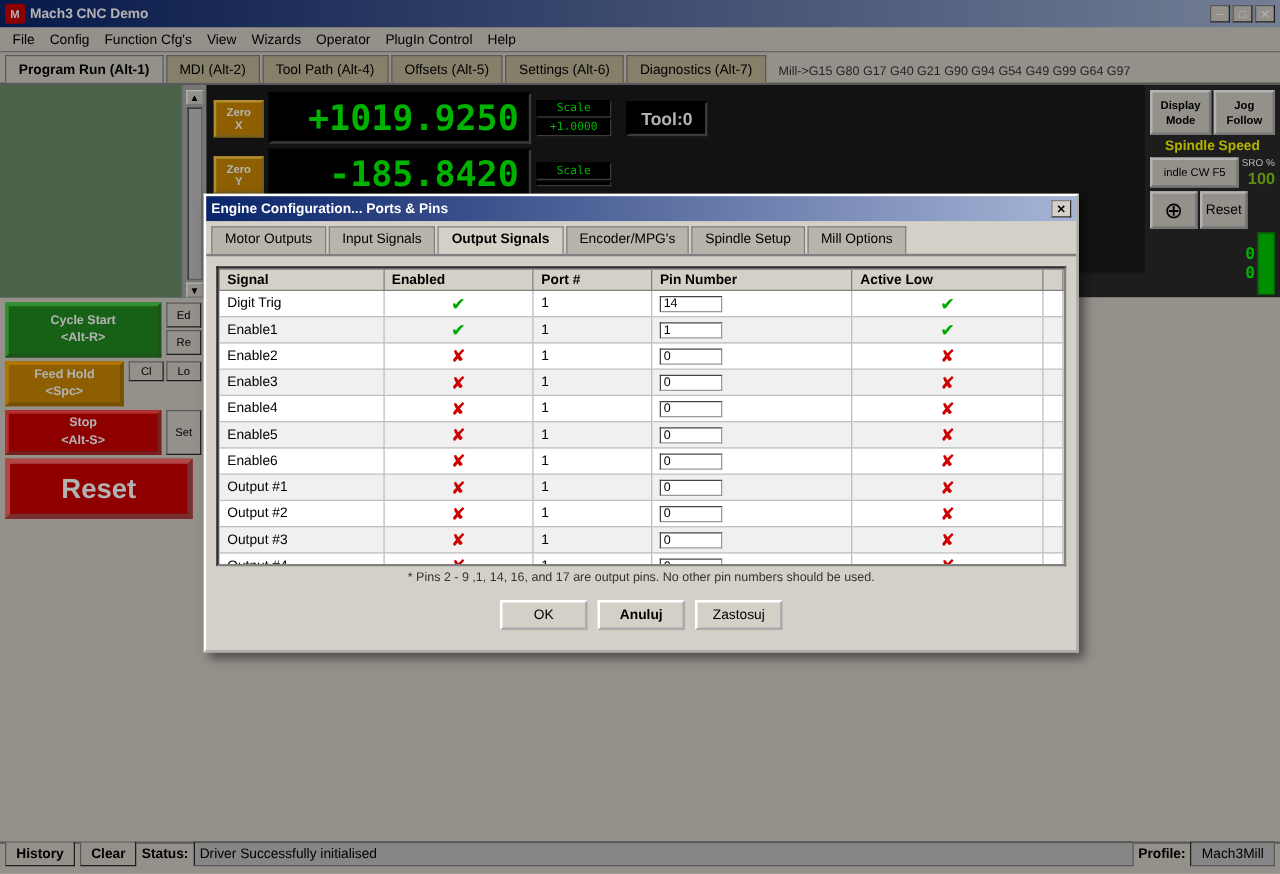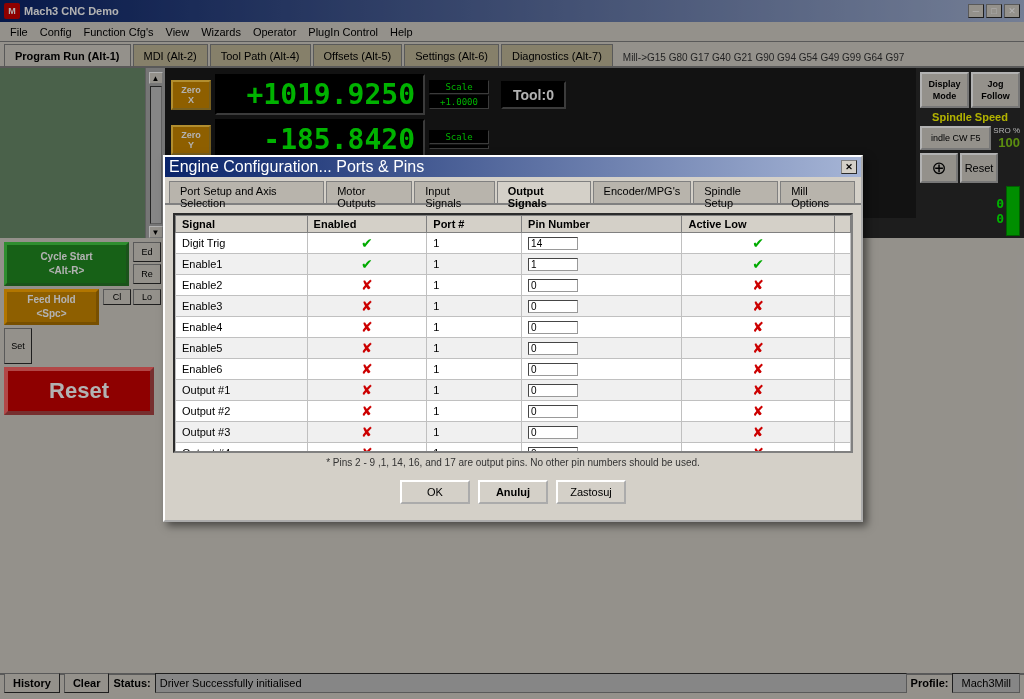--- a/index.html
+++ b/index.html
@@ -104,21 +104,21 @@
     }
     .modal-titlebar {
       background: linear-gradient(to right, #0a246a, #a6b5d6);
       color: white;
       height: 20px;
       display: flex;
       align-items: center;
       padding: 0 4px;
       justify-content: space-between;
     }
-    .modal-title { font-size: 16px; font-weight: normal; }
+    .modal-title { font-size: 11px; font-weight: bold; }
     .modal-close-btn {
       width: 16px; height: 14px; background: #d4d0c8;
       border: 1px outset #808080; font-size: 9px;
       display: flex; align-items: center; justify-content: center; cursor: pointer;
       color: black; font-weight: bold;
     }
     .modal-tabs {
       display: flex;
       padding: 4px 4px 0 4px;
       border-bottom: 2px solid #808080;
@@ -318,20 +318,21 @@
         </div>
       </div>
       <div style="display:flex; gap:4px;">
         <button style="flex:1; height:36px; background:#cc8800; color:white; border:3px outset #ffaa00; font-size:10px; font-weight:bold; cursor:pointer; line-height:14px;">Feed Hold<br>&lt;Spc&gt;</button>
         <div style="display:flex; flex-direction:row; gap:2px;">
           <button style="width:28px; height:16px; background:#d4d0c8; border:1px outset #808080; font-size:9px; cursor:pointer;">Cl</button>
           <button style="width:28px; height:16px; background:#d4d0c8; border:1px outset #808080; font-size:9px; cursor:pointer;">Lo</button>
         </div>
       </div>
       <div style="display:flex; gap:4px;">
+        <button style="flex:1; height:36px; background:#cc0000; color:white; border:3px outset #ff4444; font-size:10px; font-weight:bold; cursor:pointer; line-height:14px;">Stop<br>&lt;Alt-S&gt;</button>
         <button style="width:28px; height:36px; background:#d4d0c8; border:1px outset #808080; font-size:9px; cursor:pointer;">Set</button>
       </div>
       <button style="width:150px; height:48px; background:#cc0000; color:white; border:4px outset #ff6666; font-size:22px; font-weight:bold; cursor:pointer;">Reset</button>
     </div>
 
     <div style="flex:1; padding:4px; background:#d4d0c8;">
       <div style="display:flex; align-items:center; gap:4px; margin-bottom:4px;">
         <span style="font-weight:bold;">File:</span>
         <span style="background:#fff; border:1px inset #808080; padding:1px 4px; font-size:11px;">No File Loaded.</span>
       </div>
@@ -367,21 +368,20 @@
 
 <div id="modal-overlay">
   <div id="modal-dialog">
 
     <div class="modal-titlebar">
       <span class="modal-title">Engine Configuration... Ports &amp; Pins</span>
       <div class="modal-close-btn">✕</div>
     </div>
 
     <div class="modal-tabs">
-      <div class="modal-tab">Port Setup and Axis Selection</div>
       <div class="modal-tab">Motor Outputs</div>
       <div class="modal-tab">Input Signals</div>
       <div class="modal-tab active">Output Signals</div>
       <div class="modal-tab">Encoder/MPG's</div>
       <div class="modal-tab">Spindle Setup</div>
       <div class="modal-tab">Mill Options</div>
     </div>
 
     <div class="modal-content">
       <div class="table-wrapper">

